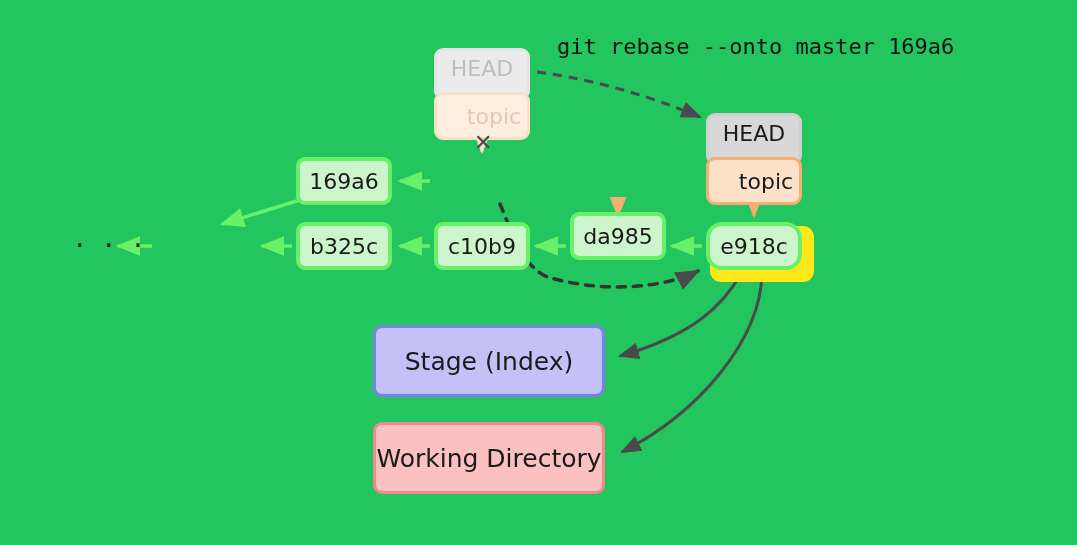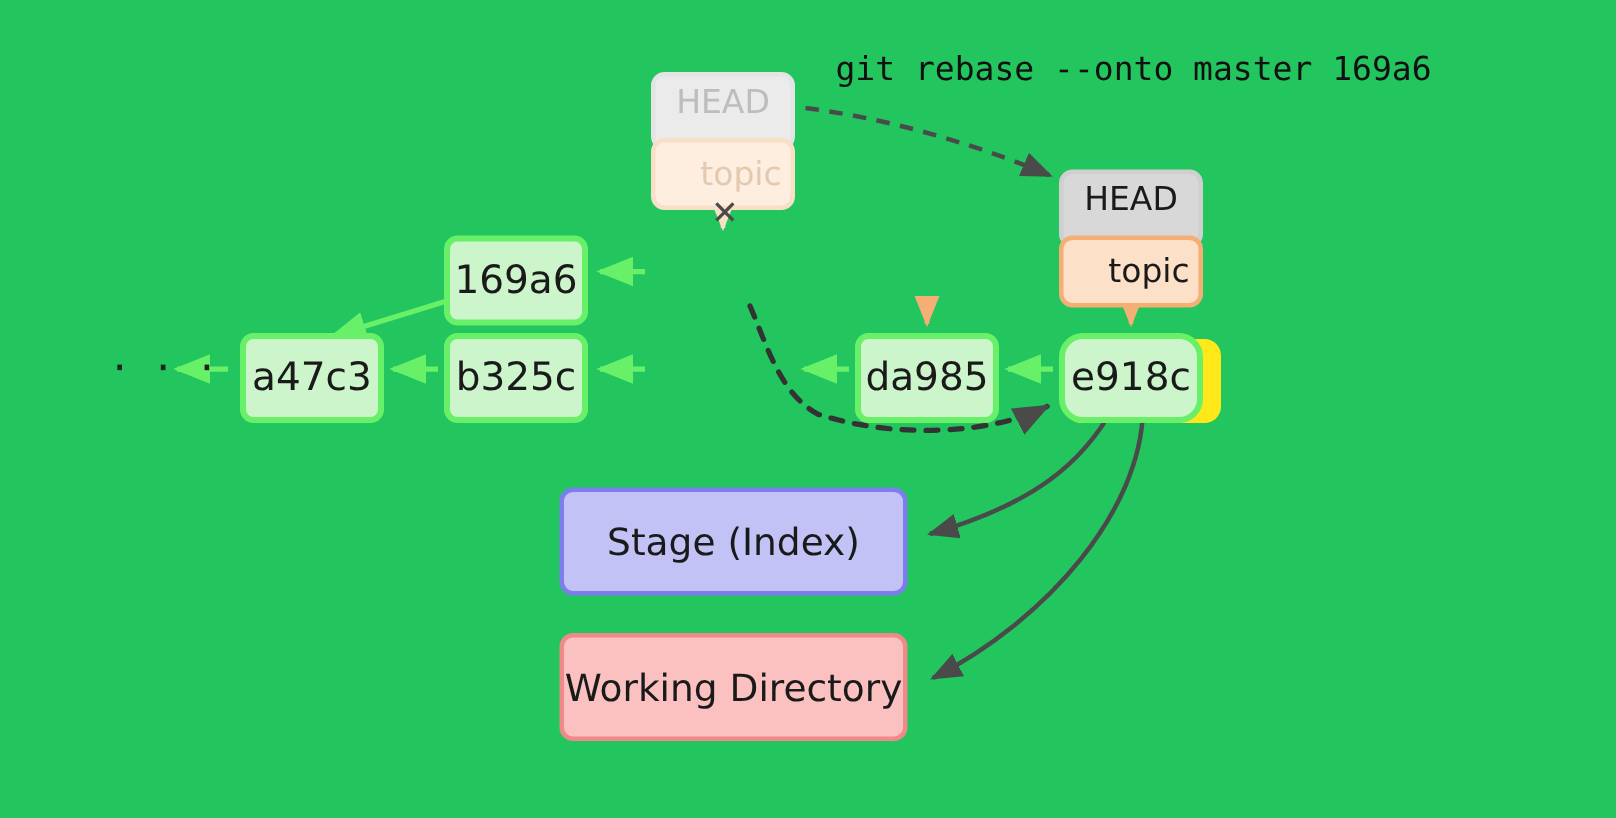--- a/index.html
+++ b/index.html
@@ -29,25 +29,25 @@
     position: absolute;
     box-sizing: border-box;
     display: flex;
     align-items: center;
     justify-content: center;
     white-space: nowrap;
   }
   
   .commit {
     width: 96px;
-    height: 60px;
+    height: 48px;
     background: #ccf5cc;
     border: 4px solid #69f069;
     border-radius: 9px;
-    font-size: 26px;
+    font-size: 22px;
     color: #1a1a1a;
     z-index: 6;
   }
   
   .highlight {
     position: absolute;
     width: 104px;
     height: 56px;
     background: #ffe819;
     border-radius: 11px;
@@ -192,22 +192,22 @@
   <div class="node head ghost-head" style="left:434px; top:48px;">HEAD</div>
   <div class="node ref ghost-ref" style="left:434px; top:92px;">topic</div>
   <div class="xmark" style="left:474px; top:130px;">✕</div>
 
   <div class="node head" style="left:706px; top:113px;">HEAD</div>
   <div class="node ref" style="left:706px; top:157px;">topic</div>
 
 
   <div class="highlight" style="left:710px; top:226px;"></div>
 
-  <div class="node commit" style="left:160px; top:222px;">a47c3</div>
   <div class="node commit" style="left:296px; top:222px;">b325c</div>
-  <div class="node commit" style="left:570px; top:222px;">da985</div>
+  <div class="node commit" style="left:434px; top:222px;">c10b9</div>
+  <div class="node commit" style="left:570px; top:212px;">da985</div>
   <div class="node commit" style="left:706px; top:222px;border-radius:16px;">e918c</div>
   <div class="node commit" style="left:296px; top:157px;">169a6</div>
 
   <div class="node area stage" style="left:373px; top:325px;">Stage (Index)</div>
   <div class="node area workdir" style="left:373px; top:422px;">Working Directory</div>
 
 </div>
 
 </body></html>

